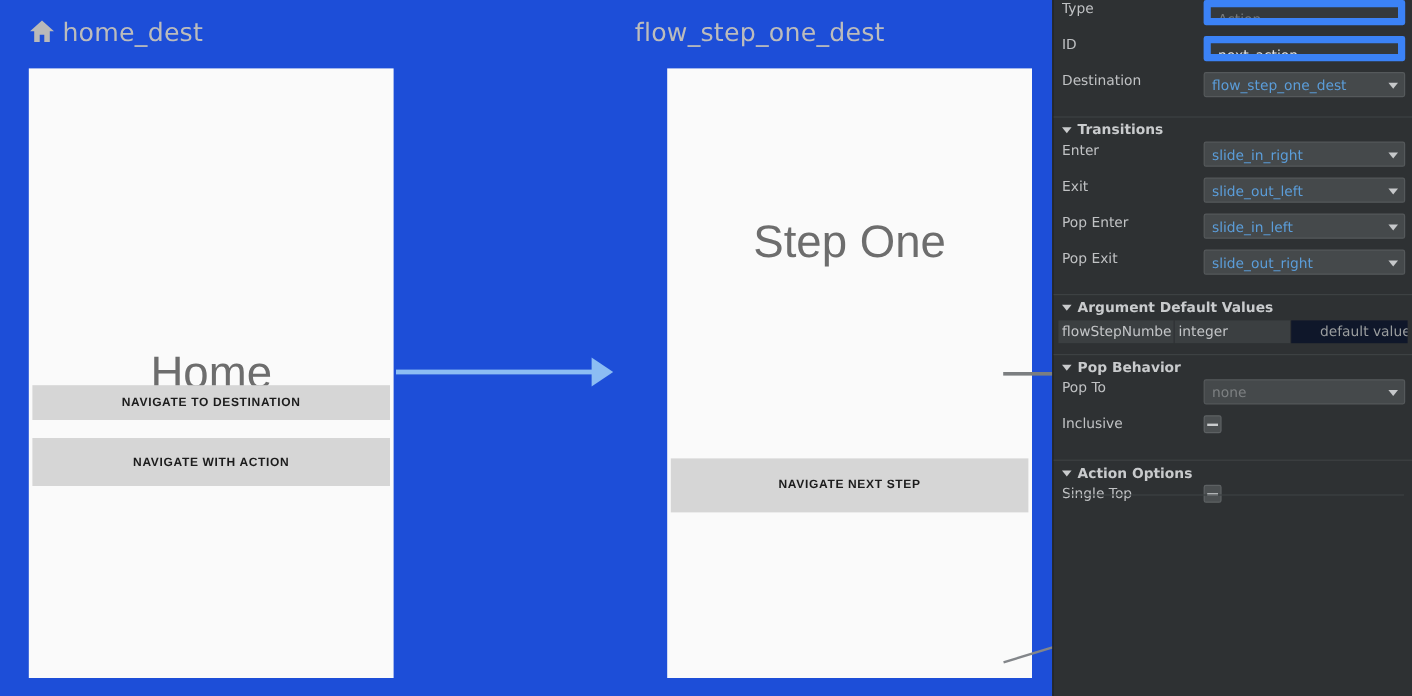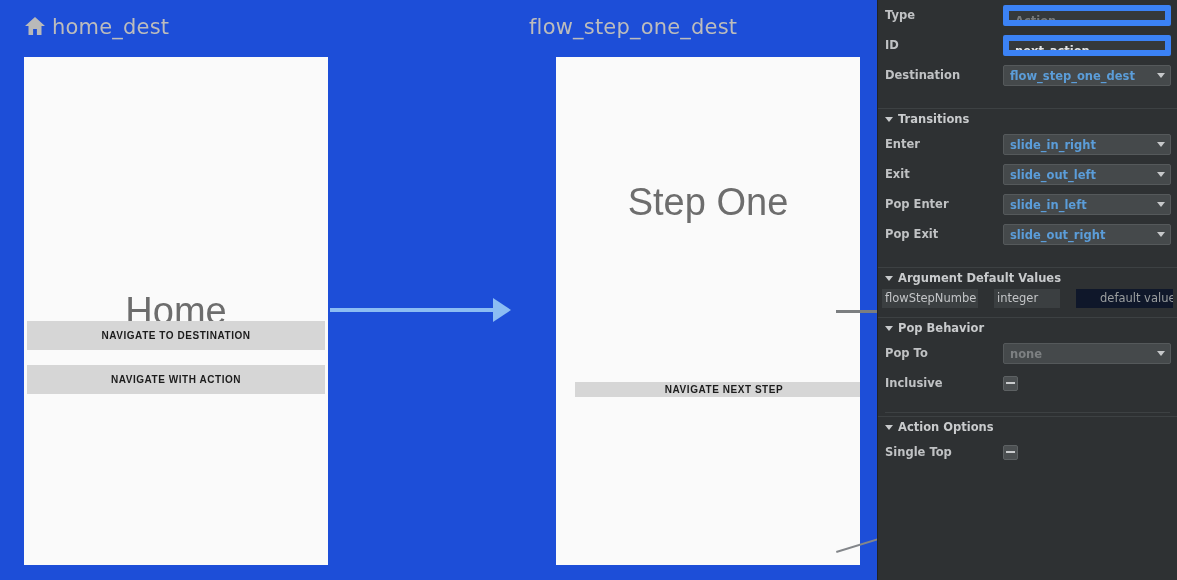--- a/index.html
+++ b/index.html
@@ -104,25 +104,24 @@
     height: 580px;
     background: #2e3133;
     border-left: 1px solid #212325;
     box-sizing: border-box;
     font-size: 11.5px;
     color: #bfc1c3;
   }
   .prow {
     position: relative;
     display: flex;
-    align-items: center;
+    align-items: flex-start;
     height: 30px;
     padding: 0 6px 0 7px;
     box-sizing: border-box;
-    font-weight: bold;
   }
   .plabel {
     width: 118px;
     flex: 0 0 118px;
     color: #c0c2c4;
     font-size: 11.5px;
     white-space: nowrap;
     overflow: hidden;
   }
   .field {
@@ -164,40 +163,39 @@
     width: 0; height: 0;
     border-left: 4.5px solid transparent;
     border-right: 4.5px solid transparent;
     border-top: 5px solid #c6c8ca;
   }
   .section {
     display: flex;
     align-items: center;
     height: 20px;
     padding: 0 7px;
-    margin-top: 18px;
+    margin-top: 7px;
     color: #c9cbcd;
     font-size: 11.5px;
     font-weight: bold;
     border-top: 1px solid #3d4143;
   }
   .section .tri {
     width: 0; height: 0;
     border-left: 4.5px solid transparent;
     border-right: 4.5px solid transparent;
     border-top: 5.5px solid #c9cbcd;
     margin-right: 5px;
   }
   .argrow {
     display: flex;
     height: 19px;
     padding: 0 4px;
     box-sizing: border-box;
     margin-top: 1px;
-    gap: 15px;
   }
   .argcell {
     height: 19px;
     line-height: 19px;
     background: #3b3f41;
     border-right: 1px solid #2e3133;
     color: #c3c5c7;
     font-size: 11.5px;
     padding: 0 3px;
     box-sizing: border-box;
@@ -244,28 +242,28 @@
   <div id="canvas">
 
     <svg class="home-icon" style="left:24px; top:16px;" viewBox="0 0 22 20">
       <path d="M11 1 L21 10 L17.5 10 L17.5 19 L12.9 19 L12.9 13 L9.1 13 L9.1 19 L4.5 19 L4.5 10 L1 10 Z" fill="#b9b9b9"></path>
     </svg>
     <div class="dest-title" style="left:52px; top:15px;">home_dest</div>
 
     <div class="device" style="left:24px; top:57px; width:304px; height:508px;">
       <div class="device-title" style="top:233px; font-size:38px;">Home</div>
       <div class="mbtn" style="left:3px; top:264px; width:298px; height:29px;">NAVIGATE TO DESTINATION</div>
-      <div class="mbtn" style="left:3px; top:308px; width:298px; height:29px;">NAVIGATE WITH ACTION</div>
+      <div class="mbtn" style="left:3px; top:308px; width:298px; height:40px;">NAVIGATE WITH ACTION</div>
     </div>
 
     <div class="dest-title" style="left:529px; top:15px;">flow_step_one_dest</div>
 
     <div class="device" style="left:556px; top:57px; width:304px; height:508px;">
       <div class="device-title" style="top:124px; font-size:38px;">Step One</div>
-      <div class="mbtn" style="left:3px; top:325px; width:298px; height:15px;margin-left:16px;">NAVIGATE NEXT STEP</div>
+      <div class="mbtn" style="left:3px; top:325px; width:298px; height:45px;">NAVIGATE NEXT STEP</div>
     </div>
 
     <div class="edge-line" style="left:330px; top:308px; width:164px; height:4px;"></div>
     <div class="edge-arrow" style="left:493px; top:298px;"></div>
 
     <div class="gray-line" style="left:836px; top:310px; width:41px; height:3px;"></div>
 
     <div class="gray-diag" style="left:836px; top:551px; width:45px; transform:rotate(-17deg);"></div>
   </div>
 

